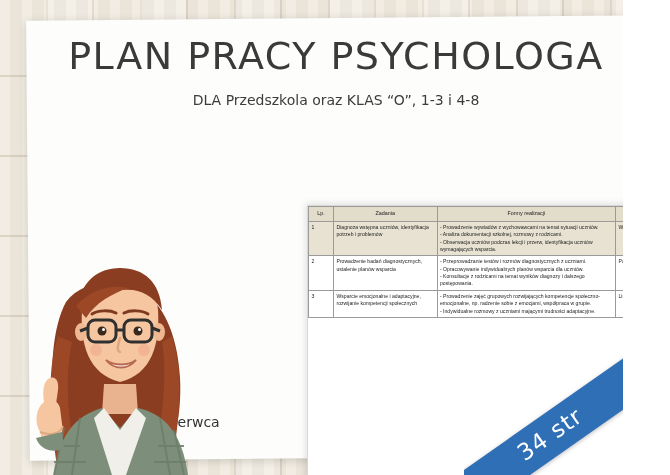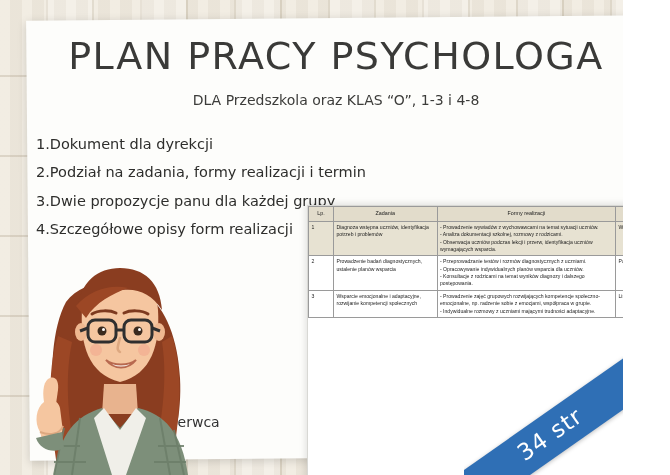--- a/index.html
+++ b/index.html
@@ -165,26 +165,20 @@
 <div id="page">
 
   <div class="wood"></div>
 
   <div class="paper">
     <div class="paper-inner">
 
       <div class="title">PLAN PRACY PSYCHOLOGA</div>
       <div class="subtitle">DLA Przedszkola oraz KLAS “O”, 1-3 i 4-8</div>
 
-      <div class="list">
-        <div>1.Dokument dla dyrekcji</div>
-        <div>2.Podział na zadania, formy realizacji i termin</div>
-        <div>3.Dwie propozycje panu dla każdej grupy</div>
-        <div>4.Szczegółowe opisy form realizacji</div>
-      </div>
 
       <div class="footnote">Od września do czerwca</div>
 
       <div class="doc">
         <table class="plan">
           <colgroup>
               <col class="c1">
               <col class="c2">
               <col class="c3">
               <col class="c4">

